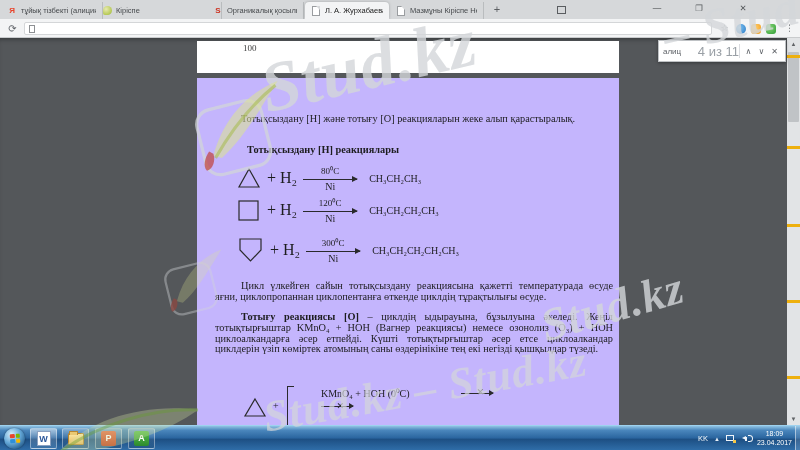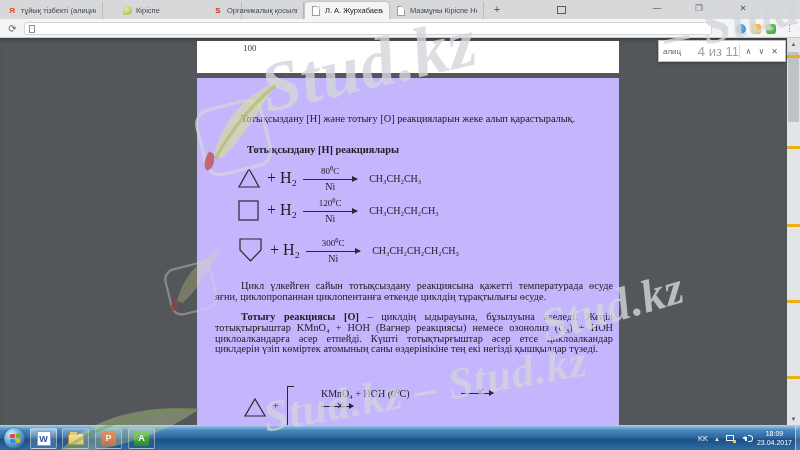--- a/index.html
+++ b/index.html
@@ -106,21 +106,21 @@
 
 <div id="screen">
 
   <div class="tabstrip">
     <div class="tab inactive" style="left:1px;width:102px;">
       <span class="fav">
           <span class="fav-letter" style="color:#e8442c;">Я</span>
         </span>
       <span class="title">тұйық тізбекті (алициклді) қос</span>
     </div>
-    <div class="tab inactive" style="left:116px;width:126px;">
+    <div class="tab inactive" style="left:96px;width:126px;">
       <span class="fav">
           <span class="fav-leaf"></span>
         </span>
       <span class="title">Кіріспе</span>
     </div>
     <div class="tab inactive" style="left:207px;width:97px;">
       <span class="fav">
           <span class="fav-letter" style="color:#cc3322;">S</span>
         </span>
       <span class="title">Органикалық қосылыстар</span>

